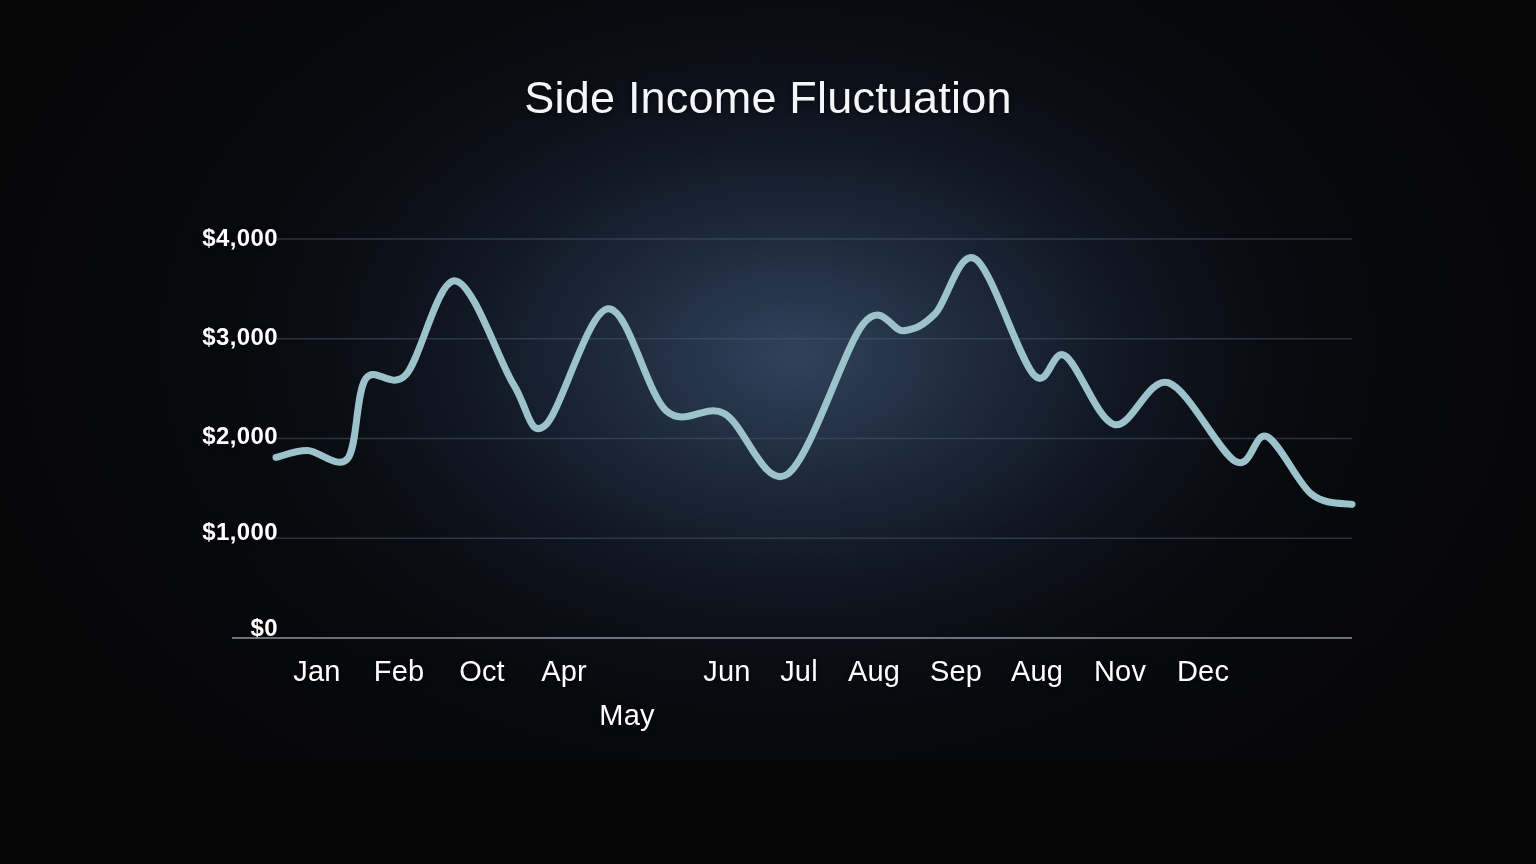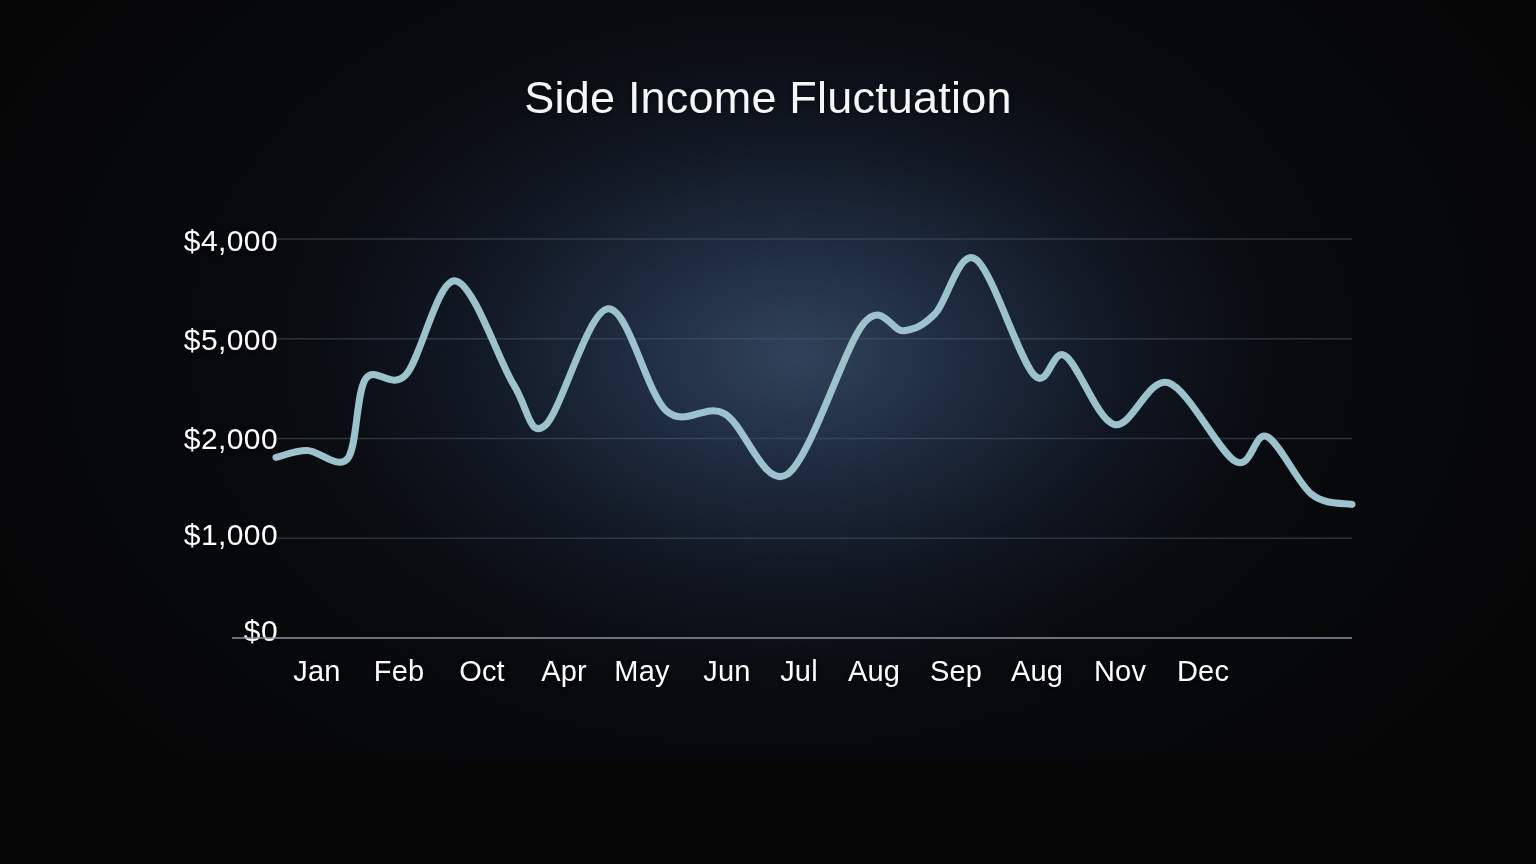--- a/index.html
+++ b/index.html
@@ -63,22 +63,22 @@
     top: 0;
     width: 1536px;
     height: 864px;
   }
 
   .ytick {
     position: absolute;
     right: 1258px;
     text-align: right;
     color: #ffffff;
-    font-size: 30px;
-    font-weight: 400;
+    font-size: 24px;
+    font-weight: 700;
     letter-spacing: 0.4px;
     white-space: nowrap;
     text-shadow: 0 1px 4px rgba(0,0,0,0.6);
   }
 
   .xtick {
     position: absolute;
     top: 655px;
     text-align: center;
     color: #ffffff;
@@ -101,30 +101,30 @@
         <feTurbulence type="fractalNoise" baseFrequency="0.85" numOctaves="3" stitchTiles="stitch"></feTurbulence>
         <feColorMatrix type="saturate" values="0"></feColorMatrix>
       </filter>
     </defs>
     <rect width="1536" height="864" filter="url(#noiseFilter)" opacity="0.55"></rect>
   </svg>
 
   <div id="chart-title">Side Income Fluctuation</div>
 
   <div class="ytick" style="top: 224px;">$4,000</div>
-  <div class="ytick" style="top: 323px;">$5,000</div>
+  <div class="ytick" style="top: 323px;">$3,000</div>
   <div class="ytick" style="top: 422px;">$2,000</div>
   <div class="ytick" style="top: 518px;">$1,000</div>
   <div class="ytick" style="top: 614px;">$0</div>
 
   <div class="xtick" style="left: 317px; text-align: right;">Jan</div>
   <div class="xtick" style="left: 399px;">Feb</div>
   <div class="xtick" style="left: 482px;">Oct</div>
   <div class="xtick" style="left: 564px;">Apr</div>
-  <div class="xtick" style="left: 642px;">May</div>
+  <div class="xtick" style="left: 627px; margin-top: 44px;">May</div>
   <div class="xtick" style="left: 727px;">Jun</div>
   <div class="xtick" style="left: 799px;">Jul</div>
   <div class="xtick" style="left: 874px;">Aug</div>
   <div class="xtick" style="left: 956px;">Sep</div>
   <div class="xtick" style="left: 1037px;">Aug</div>
   <div class="xtick" style="left: 1120px;">Nov</div>
   <div class="xtick" style="left: 1203px;">Dec</div>
 
   <svg id="plot" viewBox="0 0 1536 864" preserveAspectRatio="none">
     <g id="gridlines">

